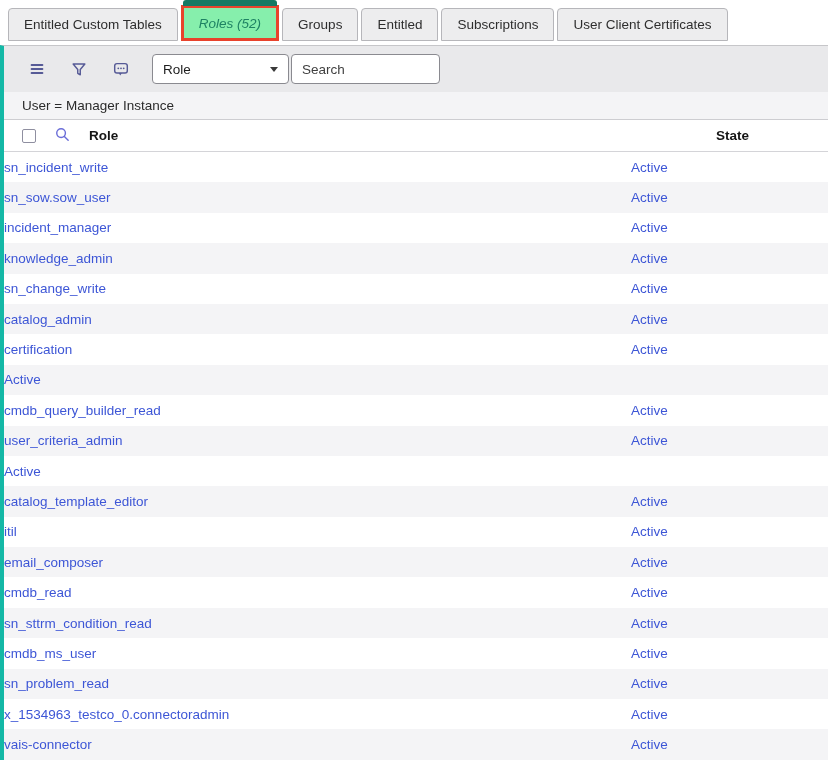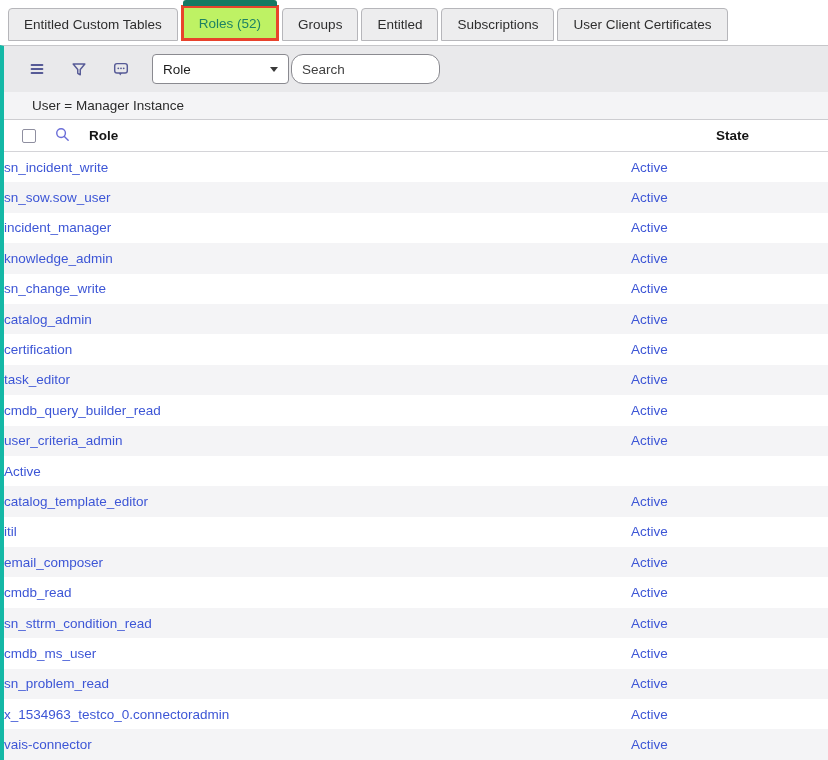--- a/index.html
+++ b/index.html
@@ -8,22 +8,22 @@
 
   .app { width:828px; height:760px; display:flex; flex-direction:column; }
 
   
   .tabbar { height:45px; background:#fff; display:flex; align-items:flex-end;
     padding-left:8px; flex-shrink:0; }
   .tab { height:33px; margin-bottom:4px; margin-right:3px; padding:0 15px;
     display:flex; align-items:center; background:#ededee;
     border:1px solid #b6b6ba; border-radius:4px 4px 0 0;
     font-size:13.5px; color:#2e2e2e; cursor:pointer; white-space:nowrap; position:relative; }
-  .tab.active { background:#bef264; border:3px solid var(--highlight_red,#e8432c);
-    border-radius:0; height:36px; color:var(--tab_green,#1e8263); font-weight:400; }
+  .tab.active { background:#86efac; border:3px solid var(--highlight_red,#e8432c);
+    border-radius:0; height:36px; color:var(--tab_green,#1e8263); font-weight:400;font-style:italic; }
   .tab.active::before { content:""; position:absolute; left:-1px; right:-1px; top:-8px;
     height:6px; background:var(--tab_green_bar,#157963); border-radius:3px 3px 0 0; }
 
   
   .pane { flex:1; border-top:1px solid #c6c6c9; border-left:4px solid #14b8a6;
     display:flex; flex-direction:column; min-height:0; }
 
   
   .toolbar { height:46px; background:#e9e9eb; display:flex; align-items:center;
     padding-left:18px; flex-shrink:0; }
@@ -31,27 +31,27 @@
     display:flex; align-items:center; justify-content:center; cursor:pointer;
     margin-right:12px; padding:0; }
   .icon-btn svg { display:block; }
   .dropdown { width:137px; height:30px; background:#fff; border:1px solid #8a8a90;
     border-radius:4px; display:flex; align-items:center; padding:0 10px;
     font-size:13.5px; color:#1d1d1d; cursor:pointer; margin-left:4px; }
   .dropdown .dd-label { flex:1; }
   .caret { width:0; height:0; border-left:4.5px solid transparent;
     border-right:4.5px solid transparent; border-top:5px solid #3a3a3a; }
   .search-input { width:149px; height:30px; margin-left:2px; background:#fff;
-    border:1px solid #8a8a90; border-radius:12px; padding:0 10px;
+    border:1px solid #8a8a90; border-radius:4px; padding:0 10px;
     font-size:13.5px; color:#1d1d1d; font-family:"Liberation Sans",sans-serif; outline:none; }
   .search-input::placeholder { color:#3f3f3f; opacity:1; }
 
   
   .breadcrumb { height:28px; background:#f4f4f6; border-bottom:1px solid #cdcdd1;
-    display:flex; align-items:center; padding-left:28px; font-size:13.5px;
+    display:flex; align-items:center; padding-left:18px; font-size:13.5px;
     color:#2b2b2b; flex-shrink:0; cursor:pointer; }
 
   
   .thead { height:32px; background:#fff; border-bottom:1px solid #d4d4d8;
     display:flex; align-items:center; flex-shrink:0; font-weight:bold;
     font-size:13.5px; color:#161616; }
   .th-controls { width:85px; display:flex; align-items:center; padding-left:18px; }
   .checkbox { width:14px; height:14px; border:1.5px solid #8f8fa0; border-radius:2px;
     background:#fff; cursor:pointer; flex-shrink:0; }
   .th-search { width:26px; height:26px; margin-left:13px; border:none; background:transparent;
@@ -175,21 +175,20 @@
       </div>
         <div class="row">
         <span class="cell-role"><a class="link">catalog_admin</a></span>
         <span class="cell-state"><a class="link">Active</a></span>
       </div>
         <div class="row">
         <span class="cell-role"><a class="link">certification</a></span>
         <span class="cell-state"><a class="link">Active</a></span>
       </div>
         <div class="row">
-        <span class="cell-role"><a class="link">task_editor</a></span>
         <span class="cell-state"><a class="link">Active</a></span>
       </div>
         <div class="row">
         <span class="cell-role"><a class="link">cmdb_query_builder_read</a></span>
         <span class="cell-state"><a class="link">Active</a></span>
       </div>
         <div class="row">
         <span class="cell-role"><a class="link">user_criteria_admin</a></span>
         <span class="cell-state"><a class="link">Active</a></span>
       </div>

